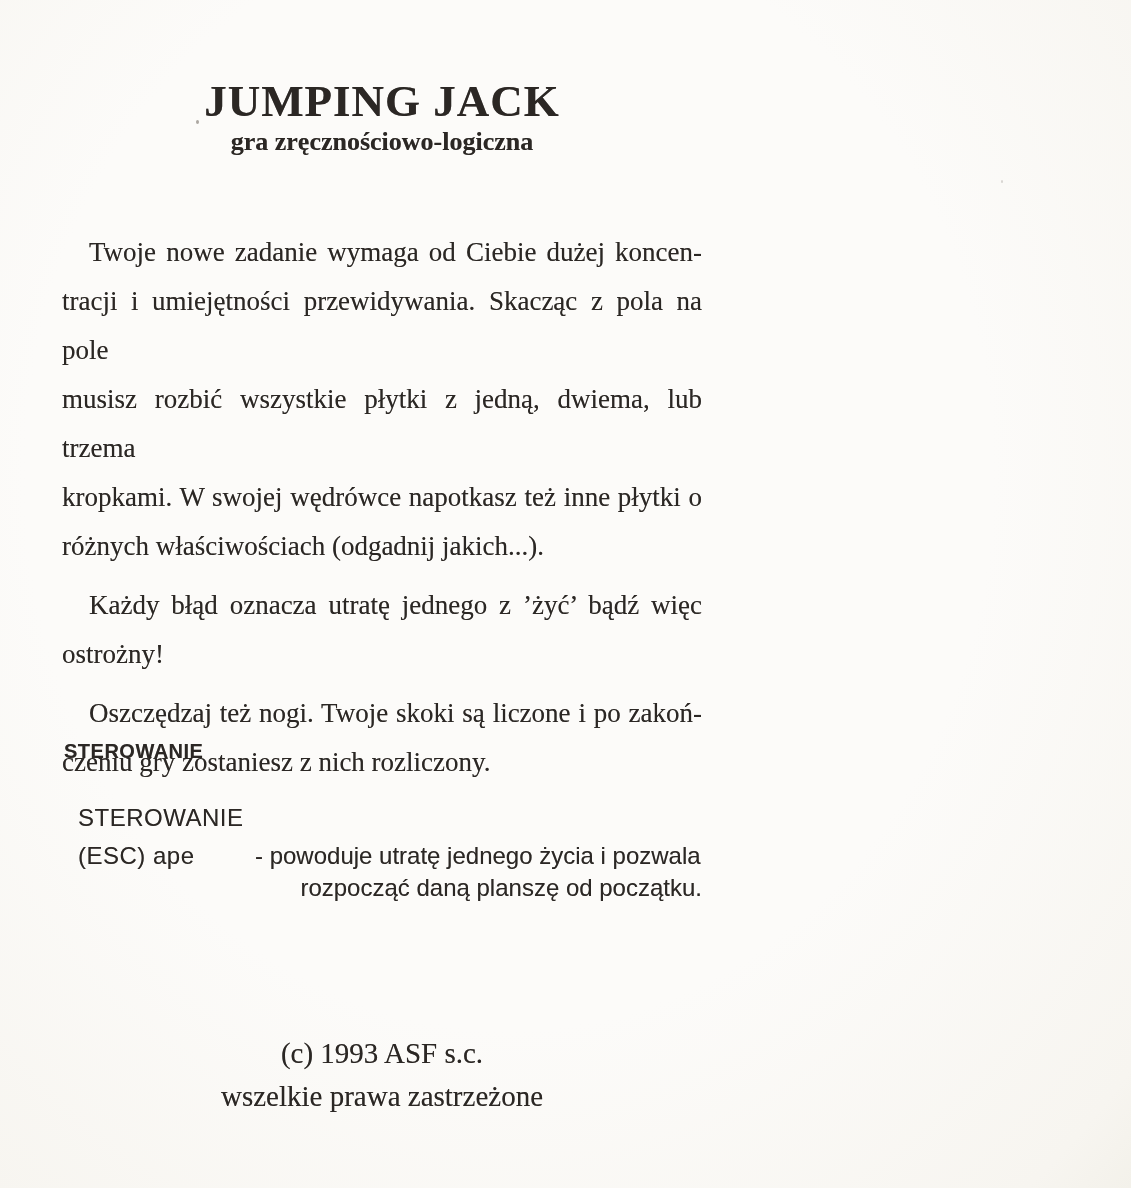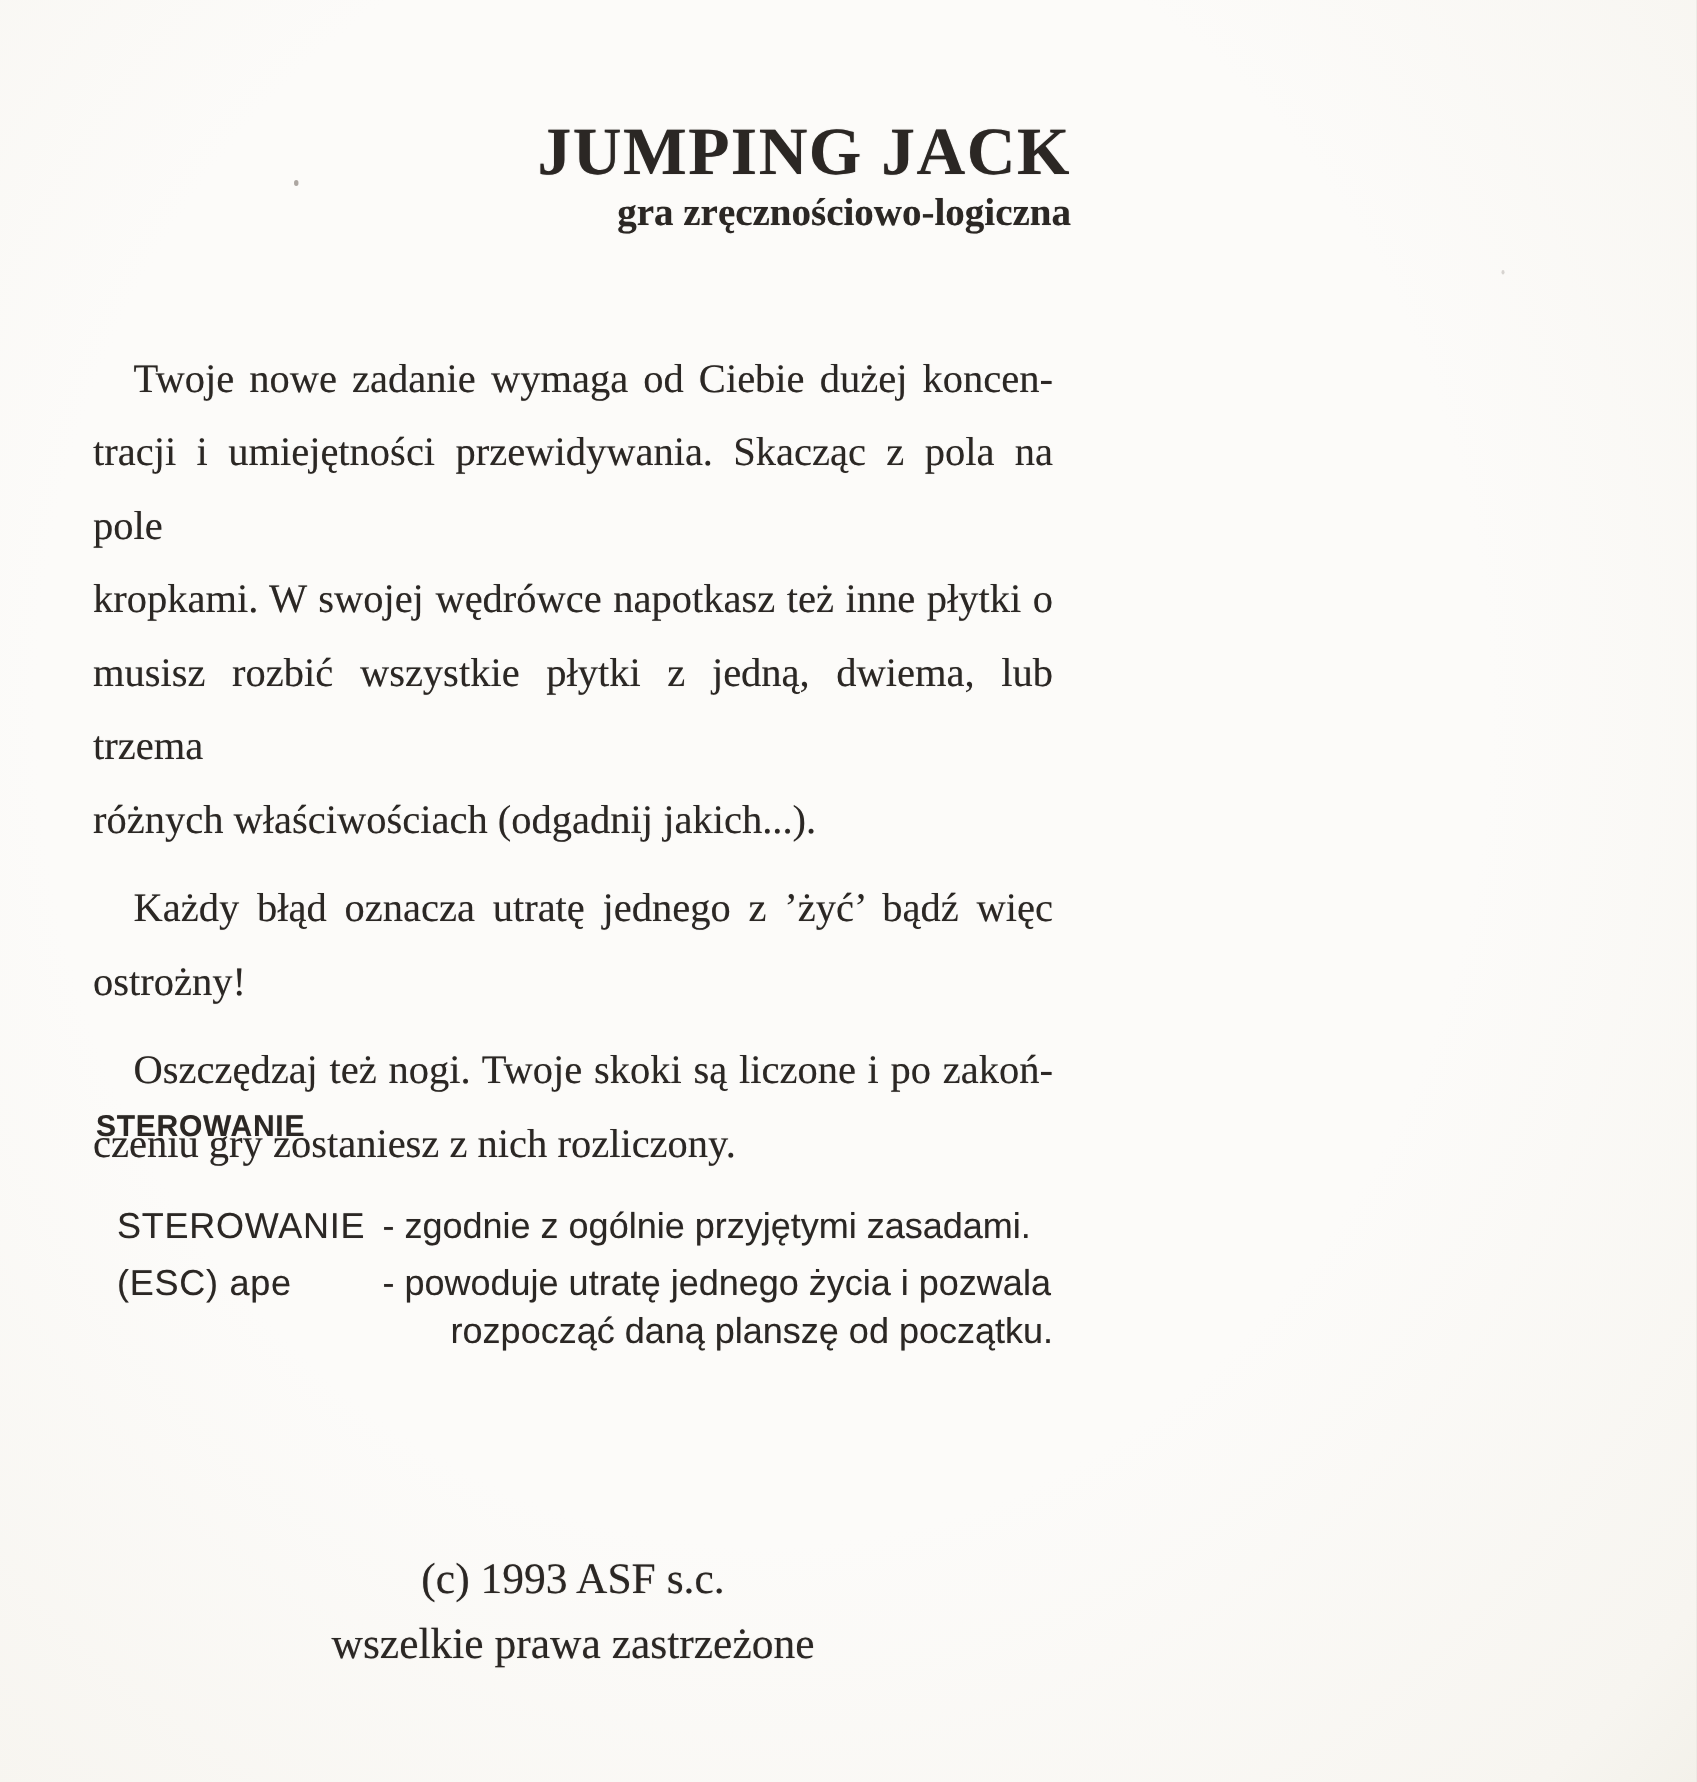--- a/index.html
+++ b/index.html
@@ -19,23 +19,23 @@
     position: absolute;
     left: 62px;
     top: 0;
     width: 640px;
     height: 100%;
   }
   
   .header {
     position: absolute;
     top: 78px;
-    left: 12px;
+    left: 0;
     width: 100%;
-    text-align: right;
+    text-align: center;
   }
   .title {
     margin: 0;
     font-family: "Liberation Serif", serif;
     font-weight: bold;
     font-size: 45px;
     letter-spacing: 1px;
     line-height: 1.05;
     text-shadow: 0 0 0.6px rgba(43,39,36,0.55);
   }
@@ -130,42 +130,39 @@
 
     <div class="header">
       <h1 class="title">JUMPING JACK</h1>
       <div class="subtitle">gra zręcznościowo-logiczna</div>
     </div>
 
     <div class="bodytext">
       <p class="para">
         <span class="bline just ind">Twoje nowe zadanie wymaga od Ciebie dużej koncen-</span>
         <span class="bline just">tracji i umiejętności przewidywania. Skacząc z pola na pole</span>
+        <span class="bline just">musisz rozbić wszystkie płytki z jedną, dwiema, lub trzema</span>
         <span class="bline just">kropkami. W swojej wędrówce napotkasz też inne płytki o</span>
-        <span class="bline just">musisz rozbić wszystkie płytki z jedną, dwiema, lub trzema</span>
         <span class="bline">różnych właściwościach (odgadnij jakich...).</span>
       </p>
       <p class="para">
         <span class="bline just ind">Każdy błąd oznacza utratę jednego z ’żyć’ bądź więc</span>
         <span class="bline">ostrożny!</span>
       </p>
       <p class="para">
         <span class="bline just ind">Oszczędzaj też nogi. Twoje skoki są liczone i po zakoń-</span>
         <span class="bline">czeniu gry zostaniesz z nich rozliczony.</span>
       </p>
     </div>
 
     <h2 class="controls-heading">STEROWANIE</h2>
 
     <div class="controls">
       <div class="control-row">
         <span class="control-key">STEROWANIE</span>
-        <span class="control-desc">
-          <span class="dline">- zgodnie z ogólnie przyjętymi zasadami.</span>
-        </span>
       </div>
       <div class="control-row">
         <span class="control-key">(ESC) ape</span>
         <span class="control-desc">
           <span class="dline">- powoduje utratę jednego życia i pozwala</span>
           <span class="dline flush-right">rozpocząć daną planszę od początku.</span>
         </span>
       </div>
     </div>
 

